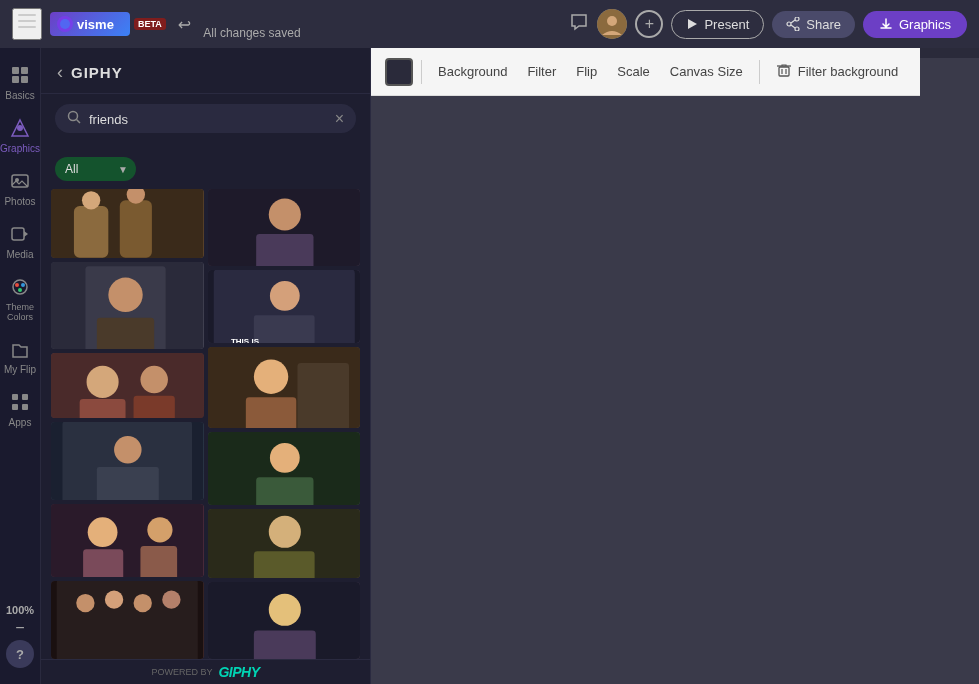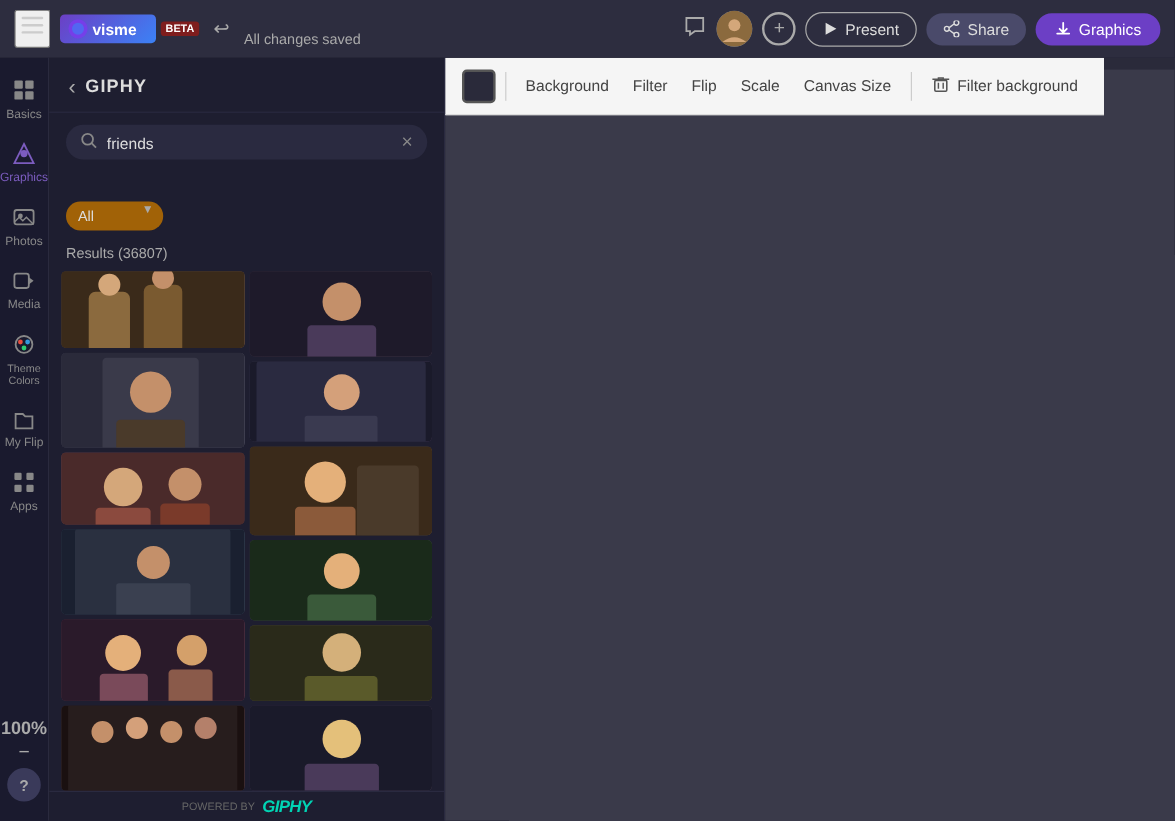--- a/index.html
+++ b/index.html
@@ -66,21 +66,21 @@
 
     
     .sidebar-bottom {
       margin-top: auto;
       display: flex;
       flex-direction: column;
       align-items: center;
       gap: 4px;
       padding-bottom: 8px;
     }
-    .zoom-display { color: #aaa; font-size: 15px; font-weight: bold; }
+    .zoom-display { color: #aaa; font-size: 11px; font-weight: bold; }
     .zoom-minus { background: none; border: none; color: #aaa; cursor: pointer; font-size: 16px; line-height: 1; }
     .help-btn { width: 28px; height: 28px; border-radius: 50%; background: #3a3a5a; color: #aaa; border: none; cursor: pointer; font-size: 13px; font-weight: bold; }
 
     
     .giphy-panel {
       width: 330px;
       background: #1e1e30;
       display: flex;
       flex-direction: column;
       flex-shrink: 0;
@@ -115,29 +115,28 @@
       outline: none;
     }
     .clear-btn { background: none; border: none; color: #888; cursor: pointer; font-size: 16px; line-height: 1; }
     .filter-row {
       display: flex;
       align-items: center;
       padding: 4px 14px 8px;
       gap: 8px;
     }
     .filter-select {
-      background: #a16207;
+      background: #14532d;
       border: none;
       color: #ddd;
       font-size: 12px;
       padding: 5px 28px 5px 10px;
       border-radius: 16px;
       cursor: pointer;
       appearance: none;
-      margin-top: 11px;
       -webkit-appearance: none;
     }
     .filter-wrapper { position: relative; }
     .filter-chevron { position: absolute; right: 8px; top: 50%; transform: translateY(-50%); color: #aaa; font-size: 10px; pointer-events: none; }
     .results-label { color: #aaa; font-size: 12px; padding: 4px 14px 8px; }
 
     
     .gif-grid {
       display: flex;
       gap: 4px;
@@ -453,21 +452,20 @@
         <select class="filter-select">
           <option>All</option>
           <option>GIFs</option>
           <option>Stickers</option>
           <option>Clips</option>
         </select>
         <span class="filter-chevron">▼</span>
       </div>
     </div>
 
-    <div class="results-label">Results (36807)</div>
 
     <div class="gif-grid">
 
       <div class="gif-col">
         <div class="gif-item">
           <div class="gif-placeholder gif-a1">
             
             <svg width="100%" height="100%" viewBox="0 0 133 80" preserveAspectRatio="xMidYMid slice">
               <rect width="133" height="80" fill="#3a2a1a"></rect>
               <rect x="20" y="20" width="30" height="45" rx="5" fill="#8b6a3e"></rect>

